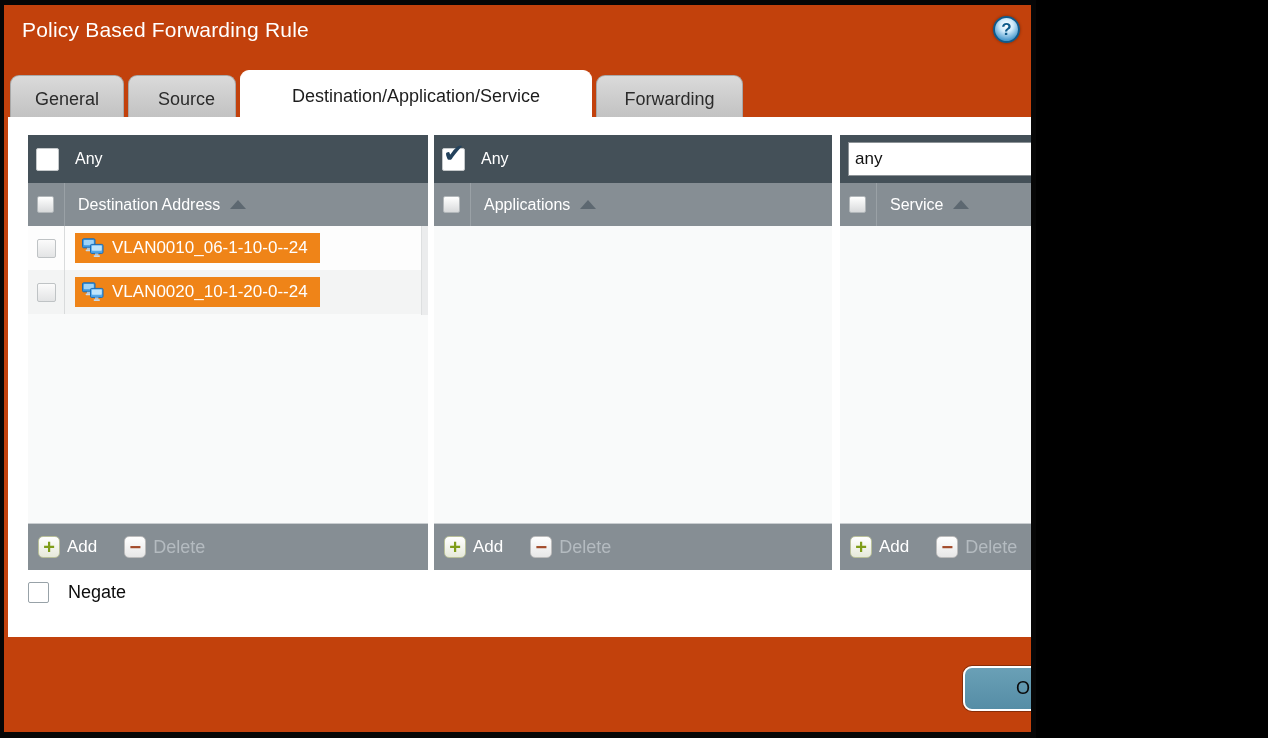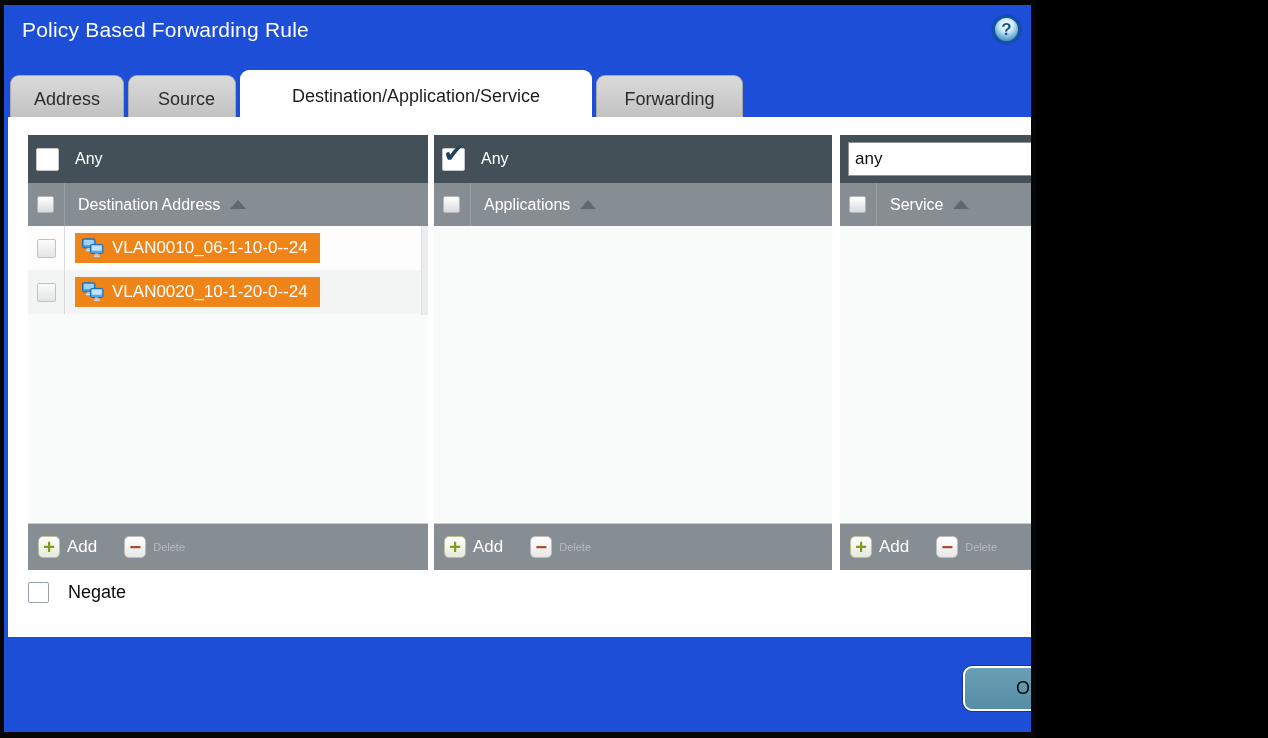--- a/index.html
+++ b/index.html
@@ -1,17 +1,17 @@
 <!DOCTYPE html>
 <html><head>
 <meta charset="utf-8">
 <style>
   html,body{margin:0;padding:0;background:#000;}
   *{box-sizing:border-box;font-family:"Liberation Sans","DejaVu Sans",sans-serif;}
-  .frame{position:relative;width:1036px;height:738px;background:#1d4ed8;
+  .frame{position:relative;width:1036px;height:738px;background:#c2410c;
          border:5px solid #060606;border-left-width:4px;border-right-width:5px;border-bottom-width:6px;overflow:hidden;}
   
   .dlg-title{position:absolute;left:18px;top:13px;color:#ffffff;font-size:21px;font-weight:400;letter-spacing:.2px;}
   .help-btn{position:absolute;right:11px;top:11px;width:27px;height:27px;border-radius:50%;
             background:radial-gradient(circle at 50% 32%,#ffffff 0%,#cde9fa 35%,#4e9ccf 75%,#1d6fa6 100%);
             border:2px solid #0f5a8c;color:#0d5a8a;font-weight:bold;font-size:17px;
             display:flex;align-items:center;justify-content:center;box-shadow:0 0 3px rgba(0,0,0,.4);}
   
   .tabs{position:absolute;left:6px;top:65px;display:flex;gap:4px;align-items:flex-end;height:52px;}
   .tab{height:47px;display:flex;align-items:center;justify-content:center;
@@ -61,21 +61,21 @@
         padding:0 12px 0 6px;margin-left:10px;white-space:nowrap;}
   .chip svg{margin-right:7px;flex:none;}
   .scroll-hint{position:absolute;right:0;top:0;width:7px;height:89px;background:#ebeced;border-left:1px solid #dddfe0;}
   
   .tool-group{display:flex;align-items:center;}
   .icon-sq{width:22px;height:22px;border-radius:5px;display:flex;align-items:center;justify-content:center;
            font-weight:bold;flex:none;}
   .icon-add{background:linear-gradient(#ffffff,#e6e9da);border:1px solid #b9c09a;color:#7f9d19;font-size:20px;line-height:1;}
   .icon-del{background:linear-gradient(#ffffff,#e7e7e7);border:1px solid #bcbcbc;color:#a34b2a;font-size:20px;line-height:1;}
   .lbl-add{color:#ffffff;font-size:17px;margin-left:7px;}
-  .lbl-del{color:#b4bbc0;font-size:11px;margin-left:7px;}
+  .lbl-del{color:#b4bbc0;font-size:18px;margin-left:7px;}
   .grp-del{margin-left:27px;}
   
   .negate{position:absolute;left:20px;top:465px;display:flex;align-items:center;gap:7px;}
   .negate-label{font-size:18px;color:#0c0c0c;margin-left:12px;}
   
   .btn-row{position:absolute;left:959px;top:661px;display:flex;}
   .btn{width:132px;height:45px;border-radius:9px;border:2px solid #ffffff;font-size:18px;color:#0a0a0a;
        display:flex;align-items:center;justify-content:center;box-shadow:0 0 0 1px rgba(0,0,0,.3);cursor:default;}
   .btn-ok{background:linear-gradient(#6aa0b6,#558da6);}
   .btn-cancel{background:linear-gradient(#d6d6d6,#c3c3c3);}
@@ -84,21 +84,21 @@
 <body>
 
 <div class="frame">
 
   <div class="dlg-title">Policy Based Forwarding Rule</div>
   <div class="help-btn">
     <span>?</span>
   </div>
 
   <div class="tabs">
-    <div class="tab tab-general">Address</div>
+    <div class="tab tab-general">General</div>
     <div class="tab tab-source">Source</div>
     <div class="tab tab-dest active">Destination/Application/Service</div>
     <div class="tab tab-fwd">Forwarding</div>
   </div>
 
   <div class="panel">
 
     <div class="col col-dest">
       <div class="col-topbar">
         <div class="cb-any"></div>

